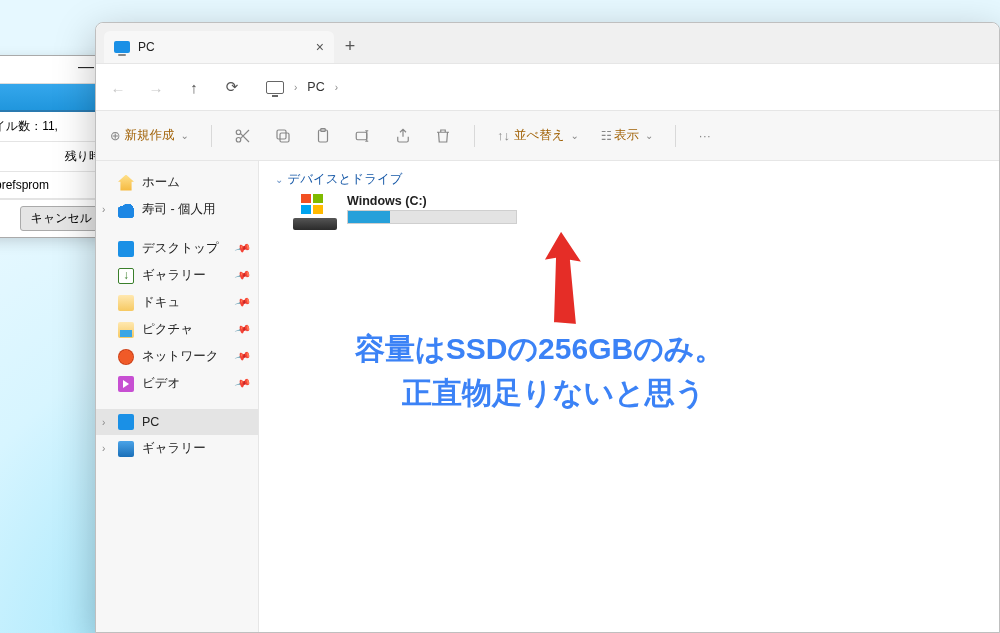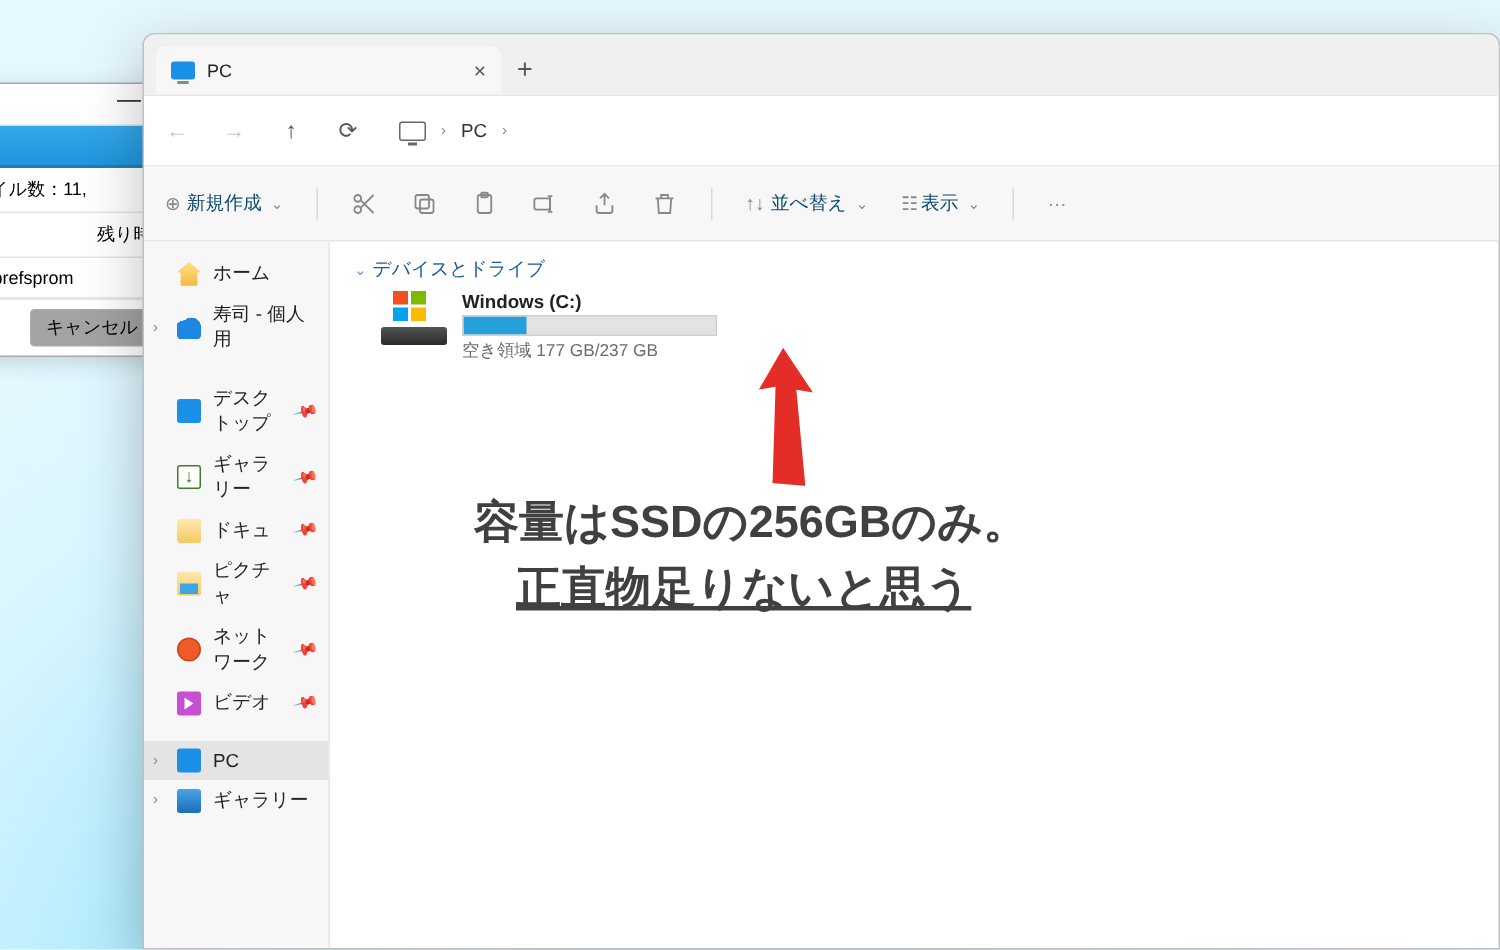--- a/index.html
+++ b/index.html
@@ -48,21 +48,21 @@
     padding: 6px 8px;
     border-bottom: 1px solid #e4e4e4;
     white-space: nowrap;
   }
   .bg-dialog .btn {
     display: inline-block;
     border: 1px solid #aaa;
     padding: 3px 10px;
     margin: 6px;
     border-radius: 3px;
-    background: #a3a3a3;
+    background: #e5e5e5;
     font-size: 12px;
   }
 
   
   .explorer {
     position: absolute;
     top: 22px;
     left: 95px;
     width: 905px;
     height: 611px;
@@ -128,29 +128,29 @@
     border-bottom: 1px solid #e6e6e6;
     display: flex;
     align-items: center;
     padding: 0 14px;
     gap: 22px;
     font-size: 12.5px;
     color: #444;
   }
   .toolbar .sep { width:1px; height:22px; background:#d9d9d9; }
   .tbtn { color:#888; cursor:pointer; display:flex; align-items:center; gap:4px; }
-  .tbtn span.lbl { color:#0c4a6e; }
+  .tbtn span.lbl { color:#a16207; }
   .chevd { font-size:10px; color:#888; margin-left:2px; }
 
   
   .body {
     flex:1; display:flex; min-height:0;
   }
   .sidebar {
-    width: 124px;
+    width: 163px;
     background:#f7f7f7;
     border-right:1px solid #e6e6e6;
     padding: 8px 0;
     font-size: 12.5px;
     overflow:hidden;
   }
   .side-item {
     display:flex; align-items:center; gap:8px;
     padding: 5px 8px 5px 22px;
     color:#222;
@@ -216,26 +216,27 @@
     top: 166px;
     pointer-events:none;
   }
   .arrow {
     position:absolute;
     top: -102px;
     left: 176px;
     pointer-events:none;
   }
   .anno-text {
-    color:#404040;
+    color:#3b82f6;
     font-weight:700;
     font-size:30px;
     line-height:1.45;
     text-shadow: 0 0 2px #fff, 0 0 2px #fff, 1px 1px 0 #fff, -1px -1px 0 #fff, 1px -1px 0 #fff, -1px 1px 0 #fff;
     white-space:nowrap;
+    text-align:center;
   }
 </style>
 </head>
 <body>
 
 <div class="bg-dialog">
   <div class="titlebar">
 
     <span class="minbtn">—</span>
   </div>
@@ -398,29 +399,28 @@
               <span class="c"></span>
               <span class="d"></span>
             </div>
           <div class="disk"></div>
         </div>
         <div class="drive-info">
           <div class="drive-name">Windows (C:)</div>
           <div class="drive-bar">
               <div class="fill" id="drive-fill" style="width: 25%;"></div>
             </div>
-          <div class="drive-sub">空き領域 177 GB/237 GB</div>
         </div>
       </div>
 
       <div class="annotation">
         <svg class="arrow" width="70" height="110" viewBox="0 0 70 110">
           <path d="M30 5 L52 38 L40 36 L46 100 L22 98 L24 34 L12 36 Z" fill="#e52d27" stroke="#fff" stroke-width="2"></path>
         </svg>
         <div class="anno-text">
           <div>容量はSSDの256GBのみ。</div>
-          <div style="margin-left:28px;text-decoration:underline;">正直物足りないと思う</div>
+          <div style="margin-left:28px;">正直物足りないと思う</div>
         </div>
       </div>
     </div>
   </div>
 
 </div>
 
 </body></html>

